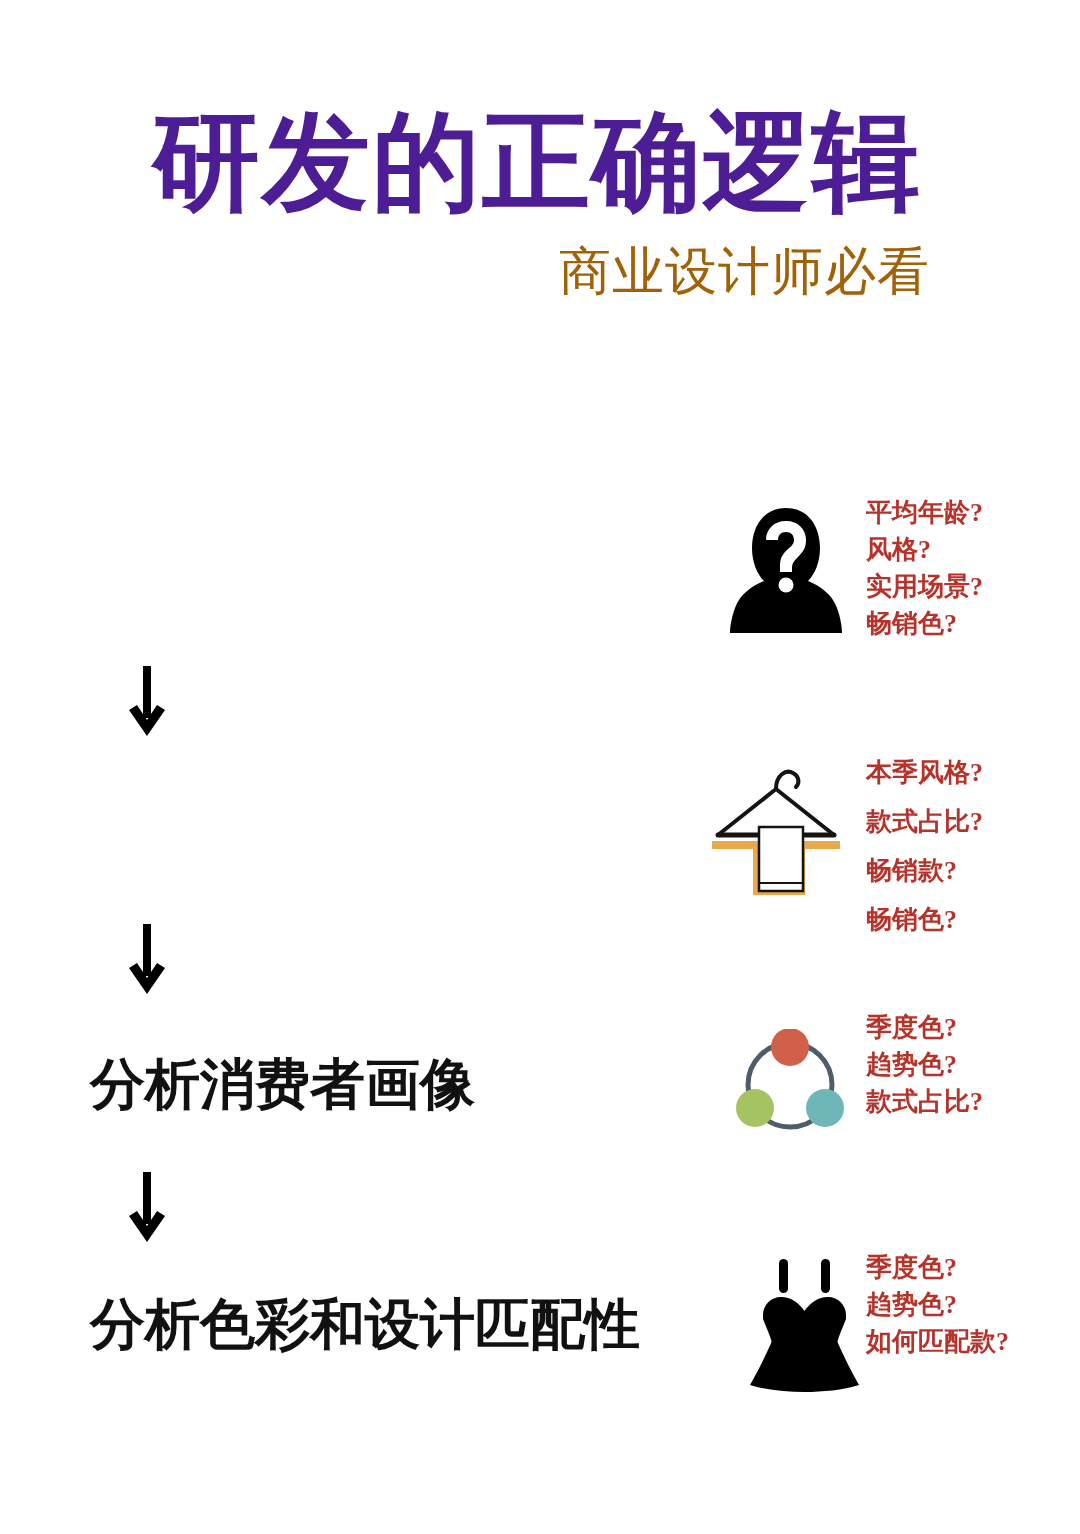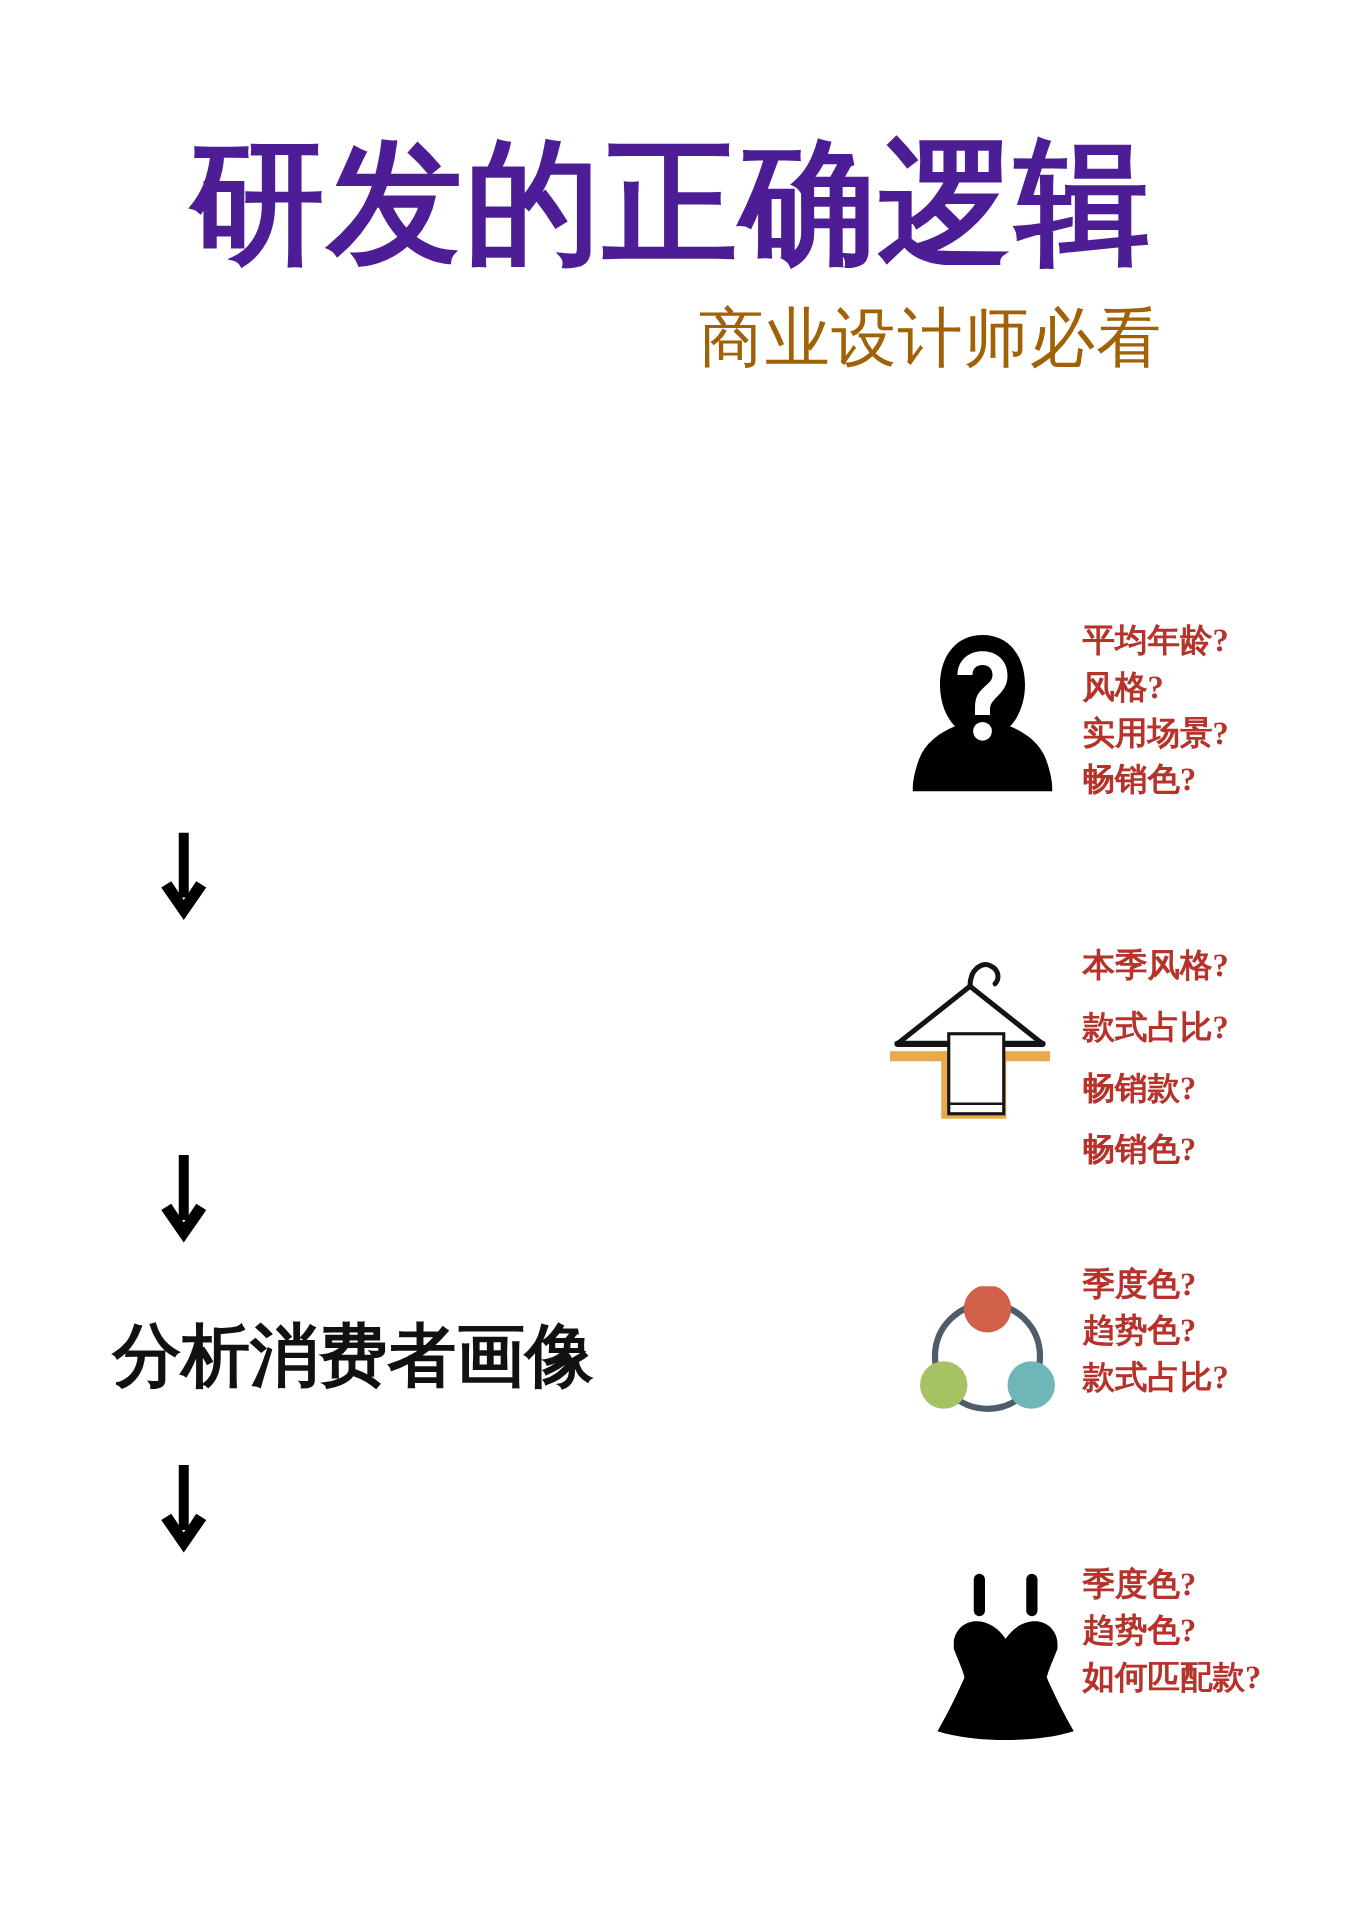--- a/index.html
+++ b/index.html
@@ -215,20 +215,21 @@
   </div>
 
   <div class="arrow" id="arrow-2">
     <svg width="44" height="72" viewBox="0 0 44 72" aria-hidden="true">
       <rect x="18" y="0" width="8" height="52" fill="#000000"></rect>
       <path d="M22 70 L4 44 L12 39 L22 54 L32 39 L40 44 Z" fill="#000000"></path>
     </svg>
   </div>
 
   <div class="row" id="row-3">
+    <div class="row-label">分析色彩和设计匹配性</div>
     <div class="row-icon">
       <svg width="116" height="136" viewBox="0 0 116 136" aria-hidden="true">
 
         <rect x="32" y="2" width="9" height="34" rx="4.5" fill="#000000"></rect>
         <rect x="74" y="2" width="9" height="34" rx="4.5" fill="#000000"></rect>
 
         <path fill="#000000" d="M16 58 C16 48 24 40 34 40 C44 40 52 46 57.5 54 C63 46 71 40 81 40 C91 40 99 48 99 58 L99 62 C96 70 92 78 90 86 L25 86 C23 78 19 70 16 62 Z"></path>
 
         <path fill="#000000" d="M25 84 L90 84 C96 98 104 114 112 128 C96 133 76 135 57.5 135 C39 135 19 133 3 128 C11 114 19 98 25 84 Z"></path>
       </svg>

